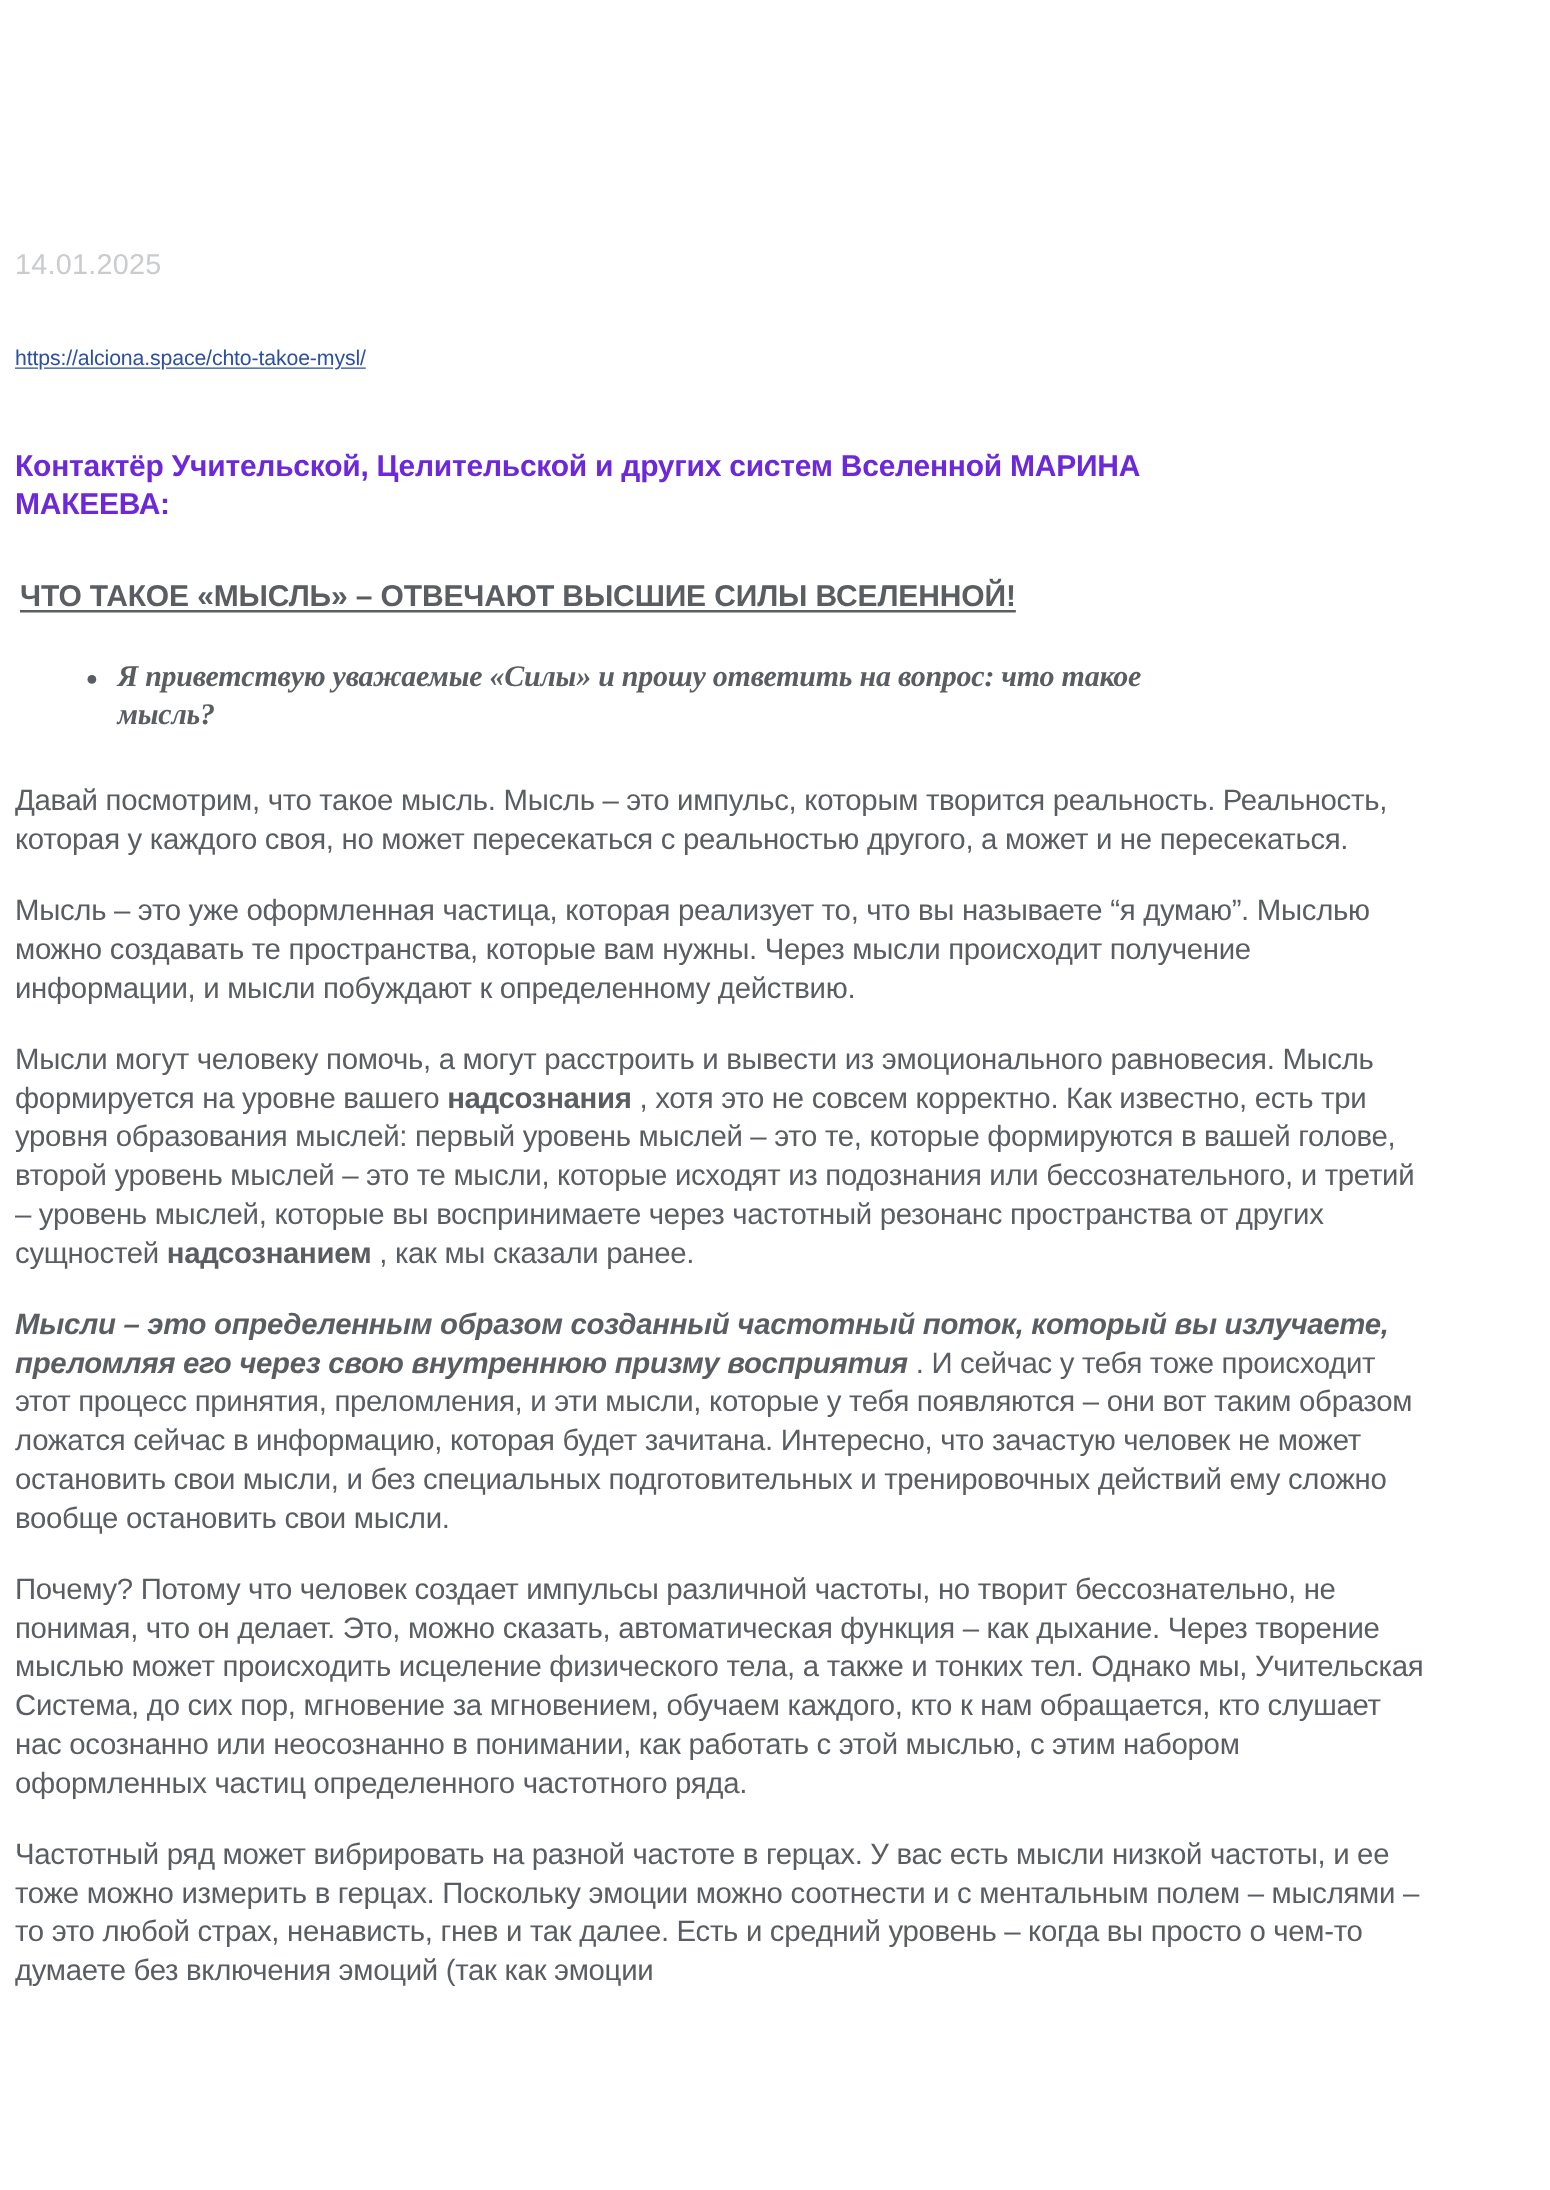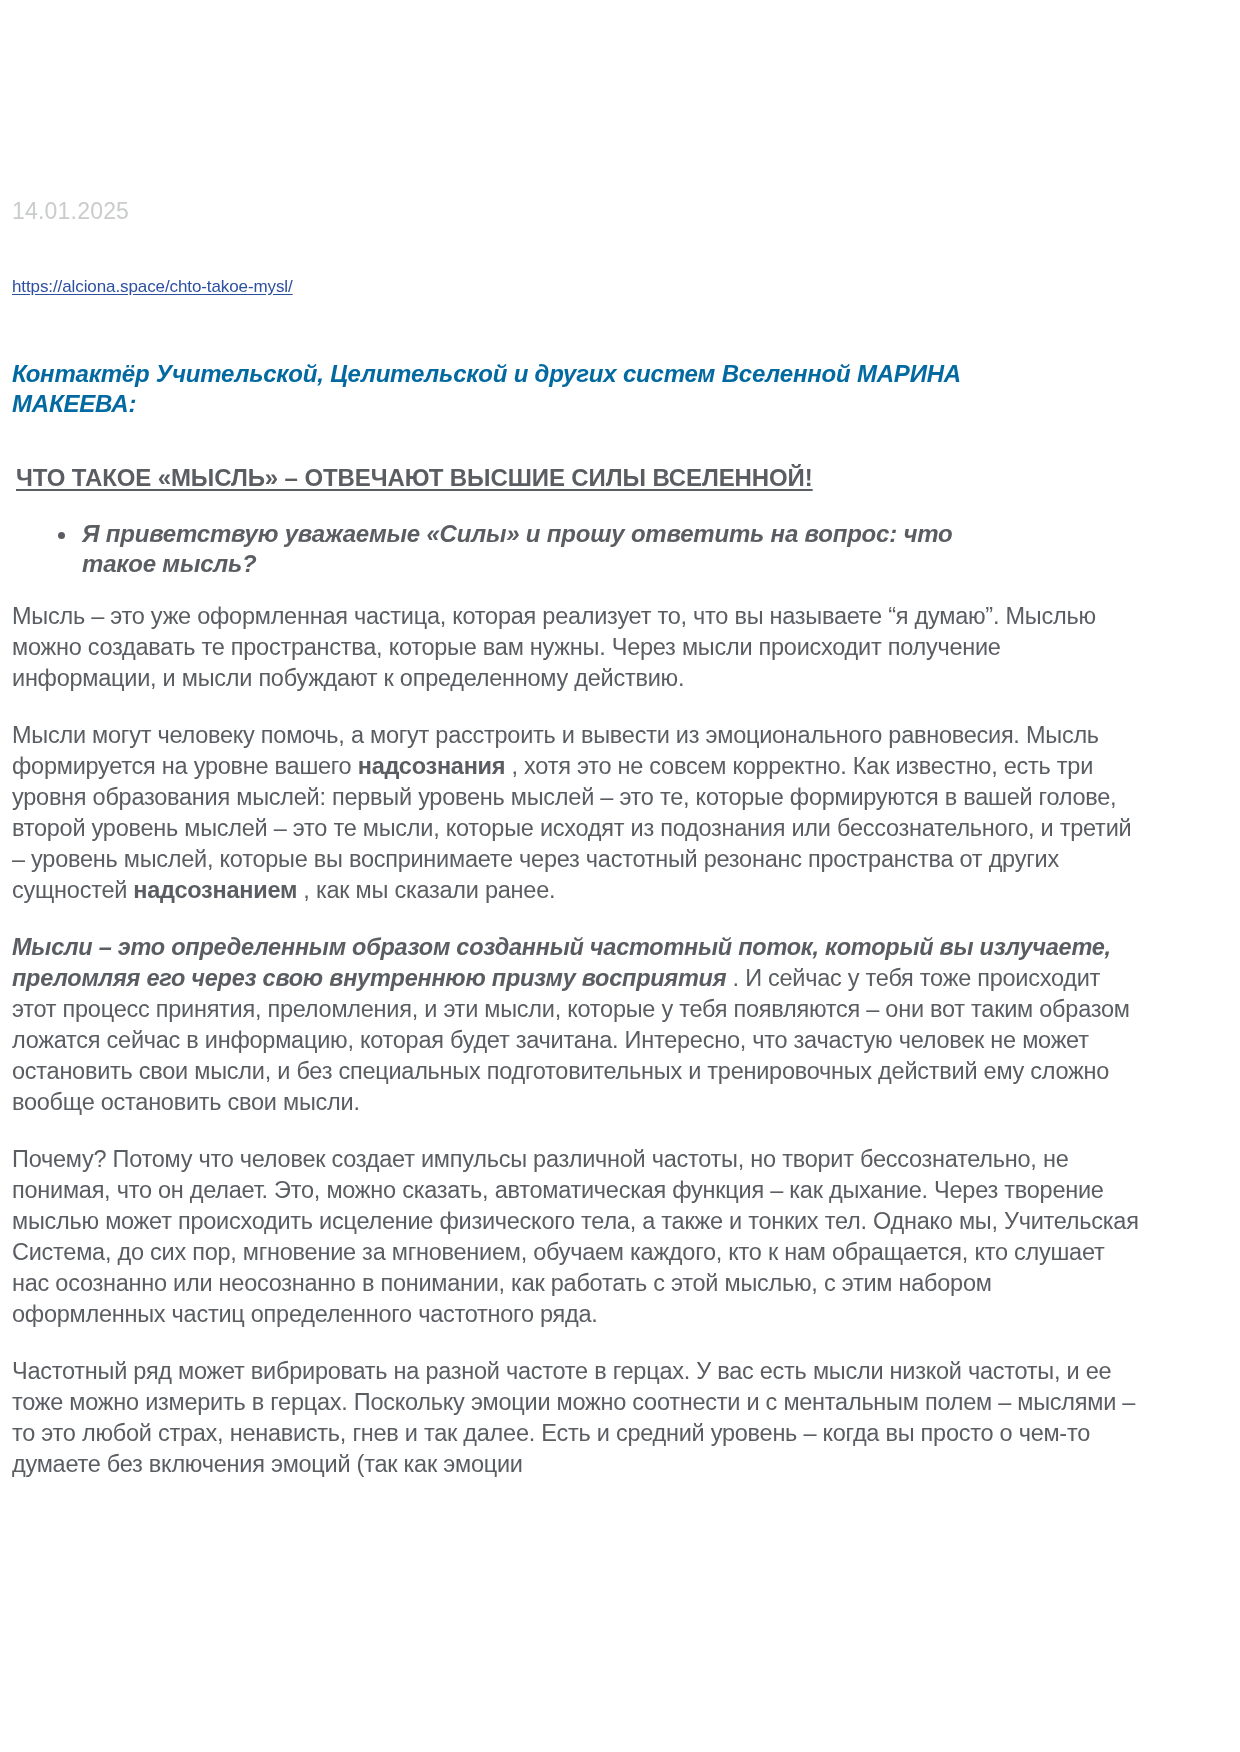--- a/index.html
+++ b/index.html
@@ -49,44 +49,44 @@
   }
 
   .byline {
     margin: 0;
     padding-top: 57px;
     padding-left: 2px;
     padding-right: 150px;
     font-size: 24px;
     line-height: 30px;
     font-weight: bold;
-    font-style: italic;
-    color: #0369a1;
+    color: #6d28d9;
     letter-spacing: -0.2px;
   }
 
   .headline {
     margin: 4px;
     padding-top: 40px;
     padding-left: 2px;
     font-size: 24px;
     line-height: 30px;
     font-weight: bold;
     color: #5a5e62;
     letter-spacing: -0.1px;
   }
   .headline .u {
     text-decoration: underline;
     text-underline-offset: 3px;
   }
 
   ul.q-list {
     list-style: none;
-    margin: 0;
+    margin: 12px;
     padding: 22px 0 0 0;
+    font-family: Liberation Serif, serif;
   }
   ul.q-list li {
     position: relative;
     padding-left: 72px;
     padding-right: 160px;
     margin-bottom: 22px;
     font-size: 24px;
     line-height: 30px;
     letter-spacing: -0.2px;
     color: #5a5e62;
@@ -135,20 +135,21 @@
   </div>
 
   <div class="byline">Контактёр Учительской, Целительской и других систем Вселенной МАРИНА МАКЕЕВА:</div>
 
   <div class="headline"><span class="u"> ЧТО ТАКОЕ «МЫСЛЬ» – ОТВЕЧАЮТ ВЫСШИЕ СИЛЫ ВСЕЛЕННОЙ!</span></div>
 
   <ul class="q-list">
     <li class="q-ask"><span> Я приветствую уважаемые «Силы» и прошу ответить на вопрос: что такое мысль?</span></li>
   </ul>
 
+  <p class="body first"><span>Давай посмотрим, что такое мысль. Мысль – это импульс, которым творится реальность. Реальность, которая у каждого своя, но может пересекаться с реальностью другого, а может и не пересекаться.</span></p>
 
   <p class="body"><span>Мысль – это уже оформленная частица, которая реализует то, что вы называете “я думаю”. Мыслью можно создавать те пространства, которые вам нужны. Через мысли происходит получение информации, и мысли побуждают к определенному действию.</span></p>
 
   <p class="body"><span>Мысли могут человеку помочь, а могут расстроить и вывести из эмоционального равновесия. Мысль формируется на уровне вашего </span><b>надсознания</b><span> , хотя это не совсем корректно. Как известно, есть три уровня образования мыслей: первый уровень мыслей – это те, которые формируются в вашей голове, второй уровень мыслей – это те мысли, которые исходят из подознания или бессознательного, и третий – уровень мыслей, которые вы воспринимаете через частотный резонанс пространства от других сущностей </span><b>надсознанием</b><span> , как мы сказали ранее.</span></p>
 
   <p class="body"><span class="bi">Мысли – это определенным образом созданный частотный поток, который вы излучаете, преломляя его через свою внутреннюю призму восприятия</span><span> . И сейчас у тебя тоже происходит этот процесс принятия, преломления, и эти мысли, которые у тебя появляются – они вот таким образом ложатся сейчас в информацию, которая будет зачитана. Интересно, что зачастую человек не может остановить свои мысли, и без специальных подготовительных и тренировочных действий ему сложно вообще остановить свои мысли.</span></p>
 
   <p class="body"><span>Почему? Потому что человек создает импульсы различной частоты, но творит бессознательно, не понимая, что он делает. Это, можно сказать, автоматическая функция – как дыхание. Через творение мыслью может происходить исцеление физического тела, а также и тонких тел. Однако мы, Учительская Система, до сих пор, мгновение за мгновением, обучаем каждого, кто к нам обращается, кто слушает нас осознанно или неосознанно в понимании, как работать с этой мыслью, с этим набором оформленных частиц определенного частотного ряда.</span></p>
 
   <p class="body"><span>Частотный ряд может вибрировать на разной частоте в герцах. У вас есть мысли низкой частоты, и ее тоже можно измерить в герцах. Поскольку эмоции можно соотнести и с ментальным полем – мыслями – то это любой страх, ненависть, гнев и так далее. Есть и средний уровень – когда вы просто о чем-то думаете без включения эмоций (так как эмоции</span></p>

